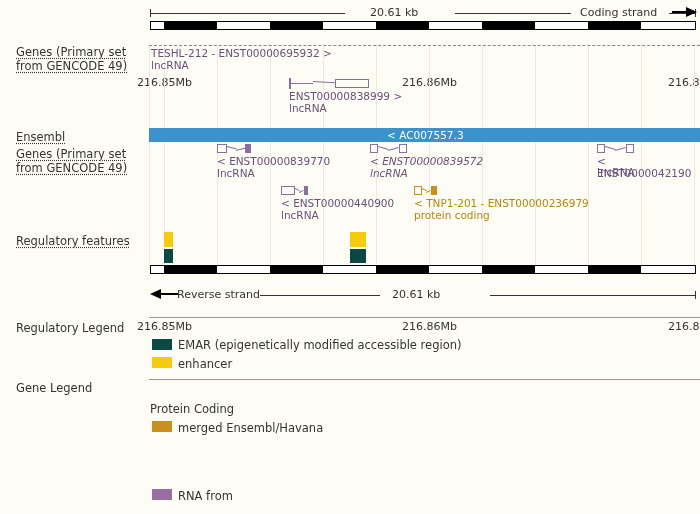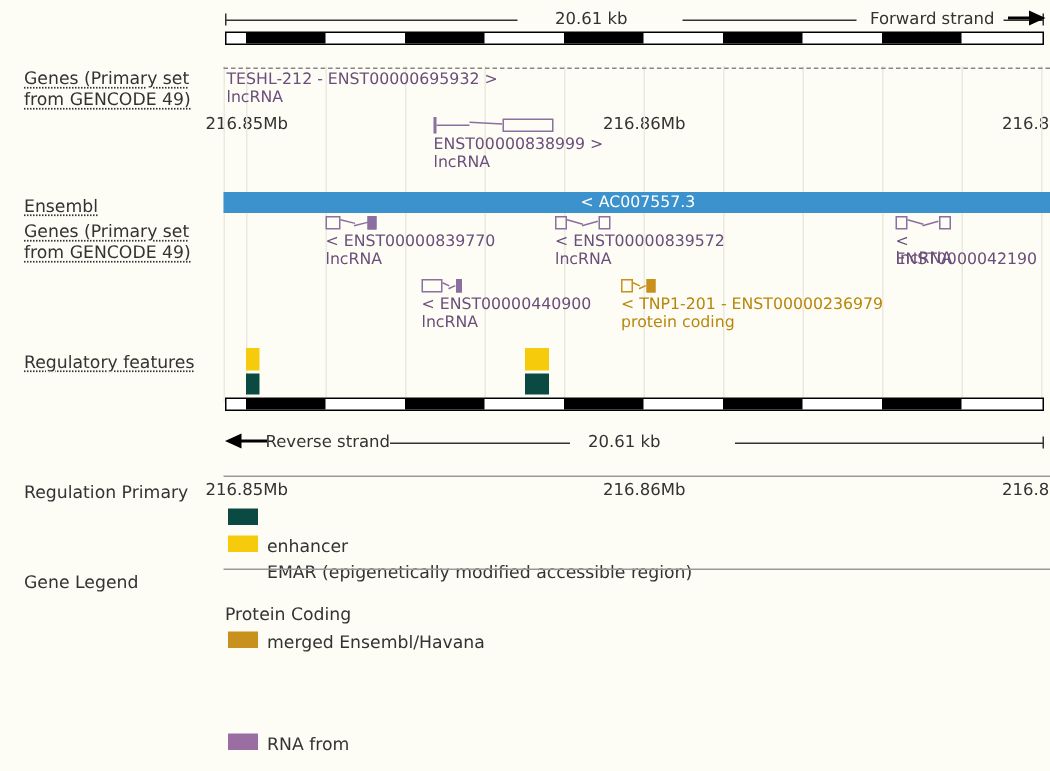--- a/index.html
+++ b/index.html
@@ -76,21 +76,21 @@
 <div class="stage">
 
   <div class="scalebar-line abs" style="left:150px;top:13px;width:546px;"></div>
   <div class="scalebar-tick abs" style="left:150px;top:9px;height:8px;"></div>
   <div class="scalebar-tick abs" style="left:695px;top:9px;height:8px;"></div>
 
   <div class="abs" style="left:345px;top:6px;width:110px;height:14px;background:#fdfdf5;"></div>
   <div class="scale-text abs" style="left:370px;top:6px;">20.61 kb</div>
 
   <div class="abs" style="left:571px;top:6px;width:98px;height:14px;background:#fdfdf5;"></div>
-  <div class="scale-text abs" style="left:580px;top:6px;">Forward strand</div>
+  <div class="scale-text abs" style="left:580px;top:6px;">Coding strand</div>
   <div class="abs" style="left:672px;top:11px;width:22px;height:2px;background:#000;"></div>
   <div class="strand-arrow abs" style="left:686px;top:7px;border-top:5px solid transparent;border-bottom:5px solid transparent;border-left:11px solid #000;"></div>
 
   <div class="ruler" style="top:21px;width:546px;">
     <div class="ruler-seg" style="left:13px;width:53px;"></div>
     <div class="ruler-seg" style="left:119px;width:53px;"></div>
     <div class="ruler-seg" style="left:225px;width:53px;"></div>
     <div class="ruler-seg" style="left:331px;width:53px;"></div>
     <div class="ruler-seg" style="left:437px;width:53px;"></div>
   </div>
@@ -146,21 +146,21 @@
   </div>
   <div class="gene-label g-rna abs" style="left:217px;top:156px;">&lt; ENST00000839770
 lncRNA</div>
 
   <div class="abs" style="left:370px;top:144px;width:38px;height:11px;">
     <div class="exon rna abs" style="left:0px;top:0px;width:8px;height:9px;"></div>
     <div class="abs" style="left:8px;top:2px;width:11px;height:1px;background:#8a6fa0;transform:rotate(16deg);transform-origin:left center;"></div>
     <div class="abs" style="left:18px;top:6px;width:11px;height:1px;background:#8a6fa0;transform:rotate(-16deg);transform-origin:left center;"></div>
     <div class="exon rna abs" style="left:29px;top:0px;width:8px;height:9px;"></div>
   </div>
-  <div class="gene-label g-rna abs" style="left:370px;top:156px;">&lt; ENST00000839572
+  <div class="gene-label g-rna abs" style="left:370px;top:156px;font-style:italic;">&lt; ENST00000839572
 lncRNA</div>
 
   <div class="abs" style="left:597px;top:144px;width:38px;height:11px;">
     <div class="exon rna abs" style="left:0px;top:0px;width:8px;height:9px;"></div>
     <div class="abs" style="left:8px;top:2px;width:11px;height:1px;background:#8a6fa0;transform:rotate(16deg);transform-origin:left center;"></div>
     <div class="abs" style="left:18px;top:6px;width:11px;height:1px;background:#8a6fa0;transform:rotate(-16deg);transform-origin:left center;"></div>
     <div class="exon rna abs" style="left:29px;top:0px;width:8px;height:9px;"></div>
   </div>
   <div class="gene-label g-rna abs" style="left:597px;top:156px;">&lt; ENST0000042190</div>
   <div class="gene-label g-rna abs" style="left:597px;top:167px;">lncRNA</div>
@@ -208,24 +208,24 @@
 
   <div class="abs" style="left:150px;top:288px;width:110px;height:14px;background:#fdfdf5;"></div>
   <div class="strand-arrow abs" style="left:150px;top:289px;border-top:5px solid transparent;border-bottom:5px solid transparent;border-right:11px solid #000;"></div>
   <div class="abs" style="left:160px;top:293px;width:18px;height:2px;background:#000;"></div>
   <div class="scale-text abs" style="left:177px;top:288px;">Reverse strand</div>
 
   <div class="abs" style="left:380px;top:288px;width:110px;height:14px;background:#fdfdf5;"></div>
   <div class="scale-text abs" style="left:392px;top:288px;">20.61 kb</div>
 
   <div class="legend-rule" style="left:149px;top:317px;width:551px;"></div>
-  <div class="rowlabel" style="left:16px;top:321px;">Regulation Primary</div>
+  <div class="rowlabel" style="left:16px;top:321px;">Regulatory Legend</div>
 
   <div class="legend-sw" style="left:152px;top:339px;background:#0a4a42;"></div>
-  <div class="legend-txt" style="left:178px;top:338px;margin-top:36px;">EMAR (epigenetically modified accessible region)</div>
+  <div class="legend-txt" style="left:178px;top:338px;">EMAR (epigenetically modified accessible region)</div>
 
   <div class="legend-sw" style="left:152px;top:357px;background:#f5cb0b;"></div>
   <div class="legend-txt" style="left:178px;top:357px;">enhancer</div>
 
   <div class="legend-rule" style="left:149px;top:379px;width:551px;"></div>
   <div class="rowlabel" style="left:16px;top:381px;">Gene Legend</div>
 
   <div class="legend-head" style="left:150px;top:402px;">Protein Coding</div>
   <div class="legend-sw" style="left:152px;top:421px;background:#c8901c;"></div>
   <div class="legend-txt" style="left:178px;top:421px;">merged Ensembl/Havana</div>

